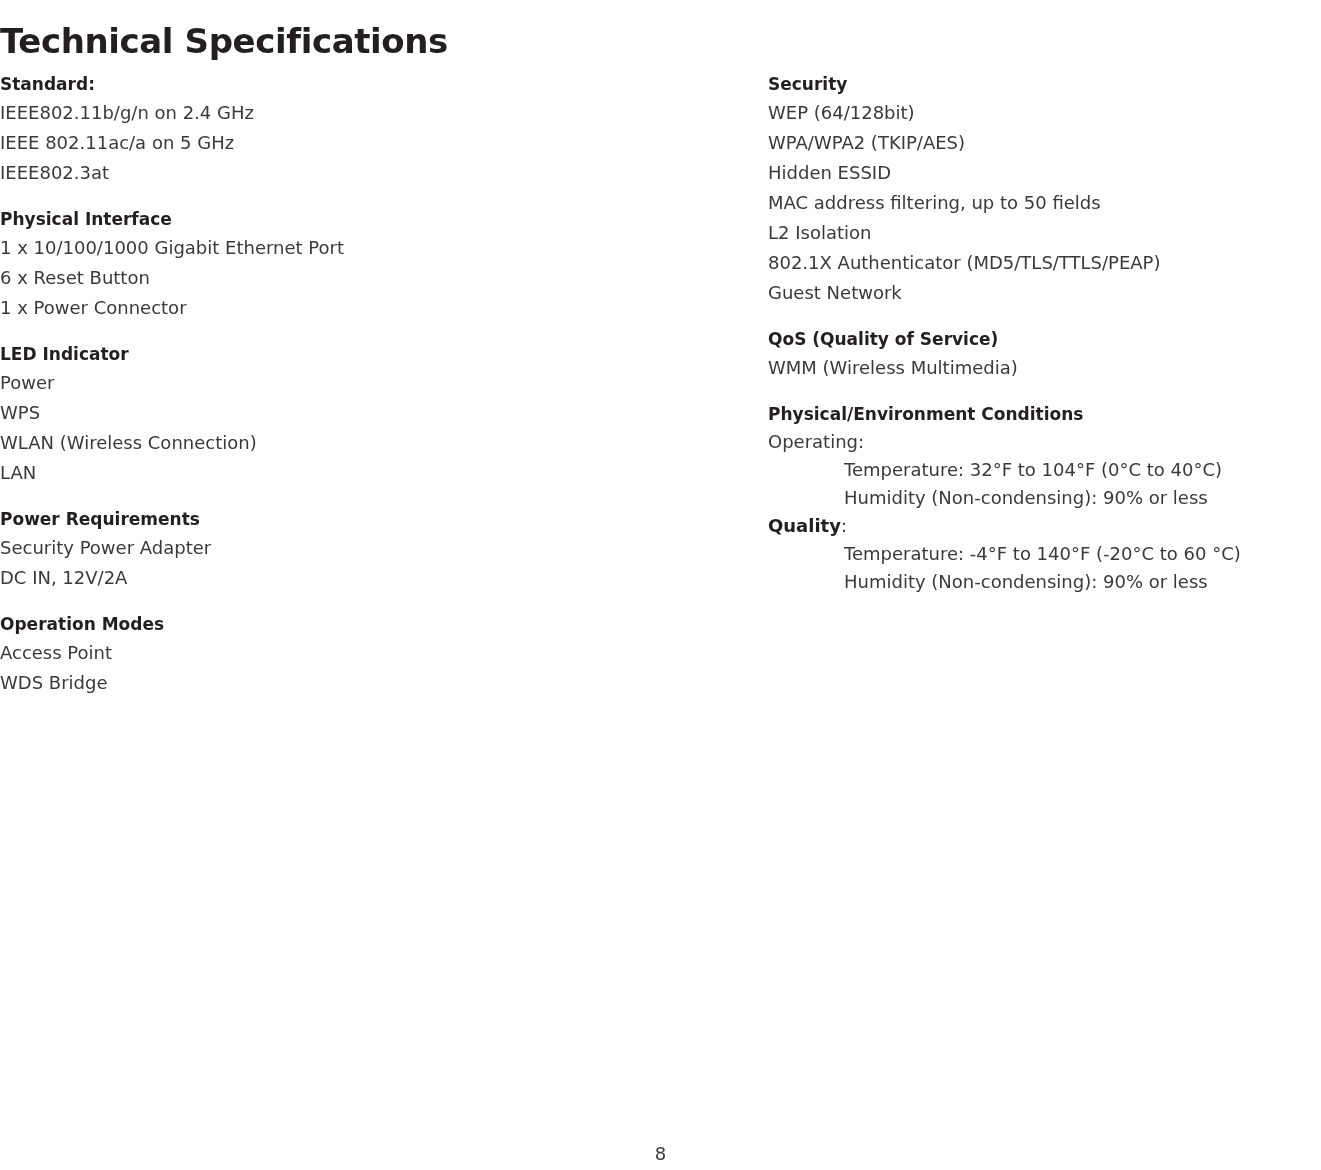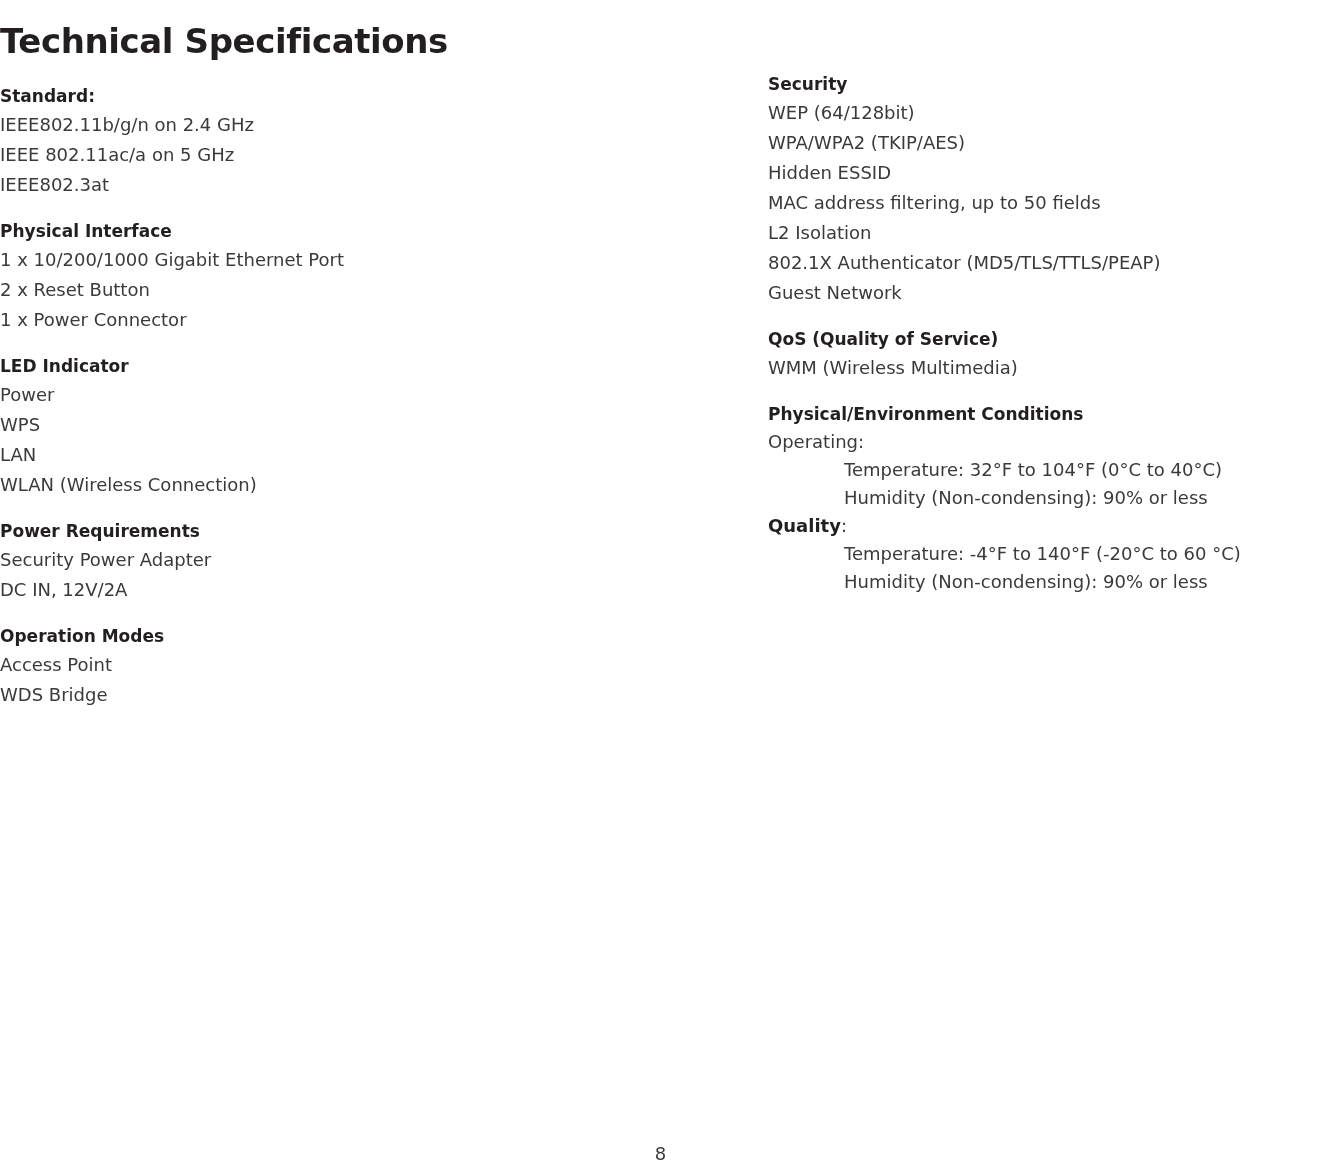--- a/index.html
+++ b/index.html
@@ -32,21 +32,20 @@
     color: #231f20;
     font-family: "DejaVu Sans", sans-serif;
   }
   .col {
     position: absolute;
     top: 70px;
   }
   .col-left {
     left: 0px;
     width: 690px;
-    margin-top: 12px;
   }
   .col-right {
     left: 768px;
     width: 560px;
   }
   .block {
     margin-bottom: 17px;
   }
   .block:last-child {
     margin-bottom: 0;
@@ -97,31 +96,31 @@
     <div class="block">
       <div class="hdr">Standard:</div>
       <div class="line">IEEE802.11b/g/n on 2.4 GHz</div>
       <div class="line">IEEE 802.11ac/a on 5 GHz</div>
       <div class="line">IEEE802.3at</div>
     </div>
 
 
     <div class="block">
       <div class="hdr">Physical Interface</div>
-      <div class="line">1 x 10/200/1000 Gigabit Ethernet Port</div>
-      <div class="line">2 x Reset Button</div>
+      <div class="line">1 x 10/100/1000 Gigabit Ethernet Port</div>
+      <div class="line">6 x Reset Button</div>
       <div class="line">1 x Power Connector</div>
     </div>
 
     <div class="block">
       <div class="hdr">LED Indicator</div>
       <div class="line">Power</div>
       <div class="line">WPS</div>
+      <div class="line">WLAN (Wireless Connection)</div>
       <div class="line">LAN</div>
-      <div class="line">WLAN (Wireless Connection)</div>
     </div>
 
     <div class="block">
       <div class="hdr">Power Requirements</div>
       <div class="line">Security Power Adapter</div>
       <div class="line">DC IN, 12V/2A</div>
     </div>
 
     <div class="block">
       <div class="hdr">Operation Modes</div>

